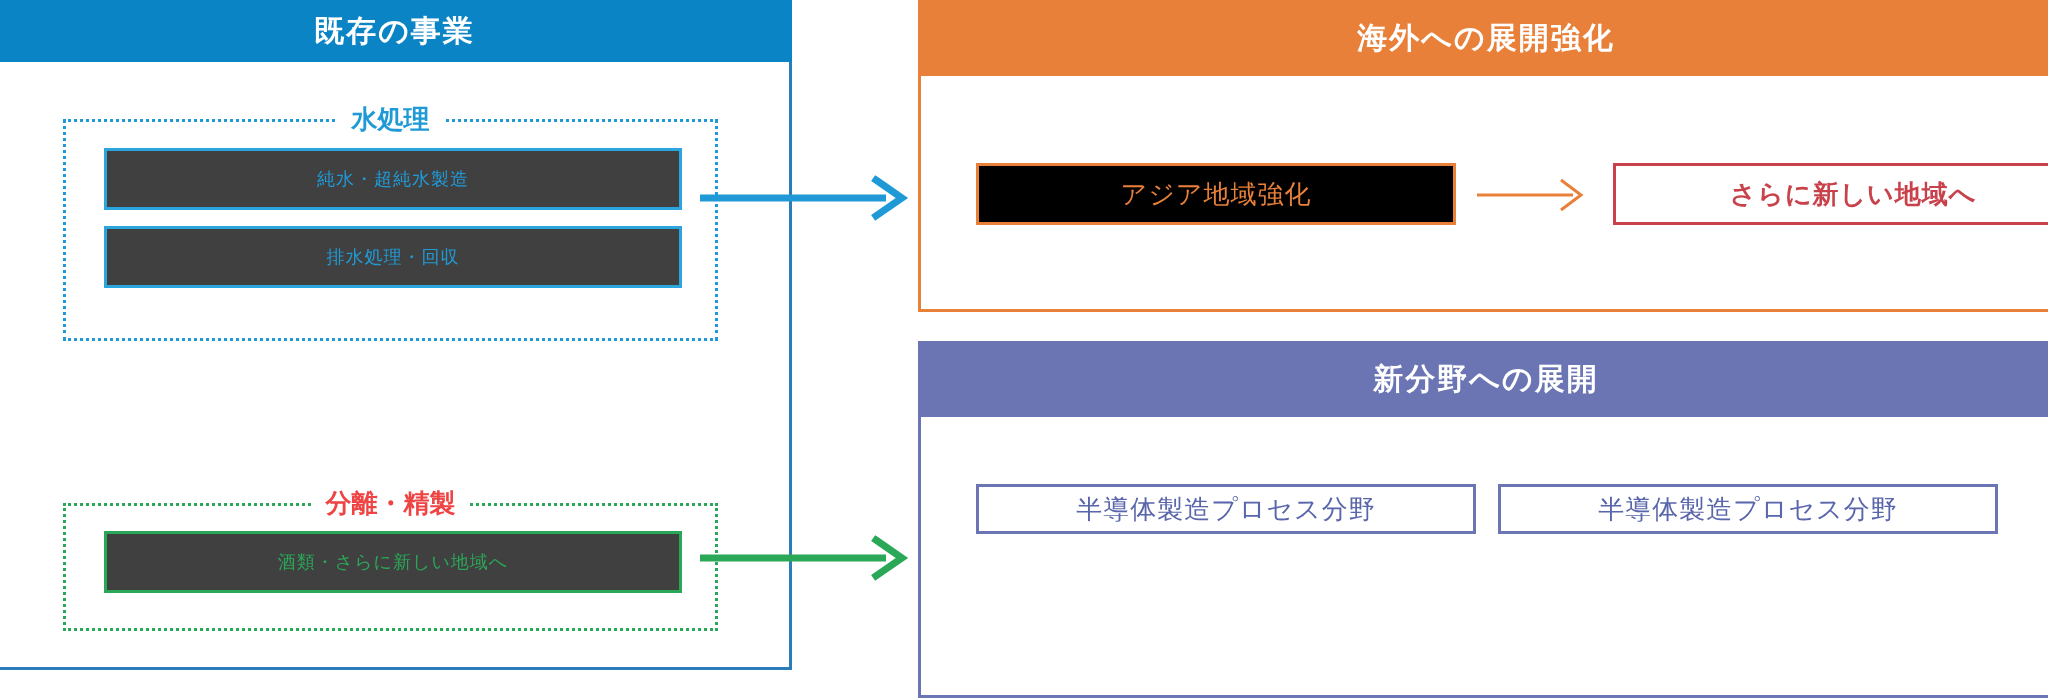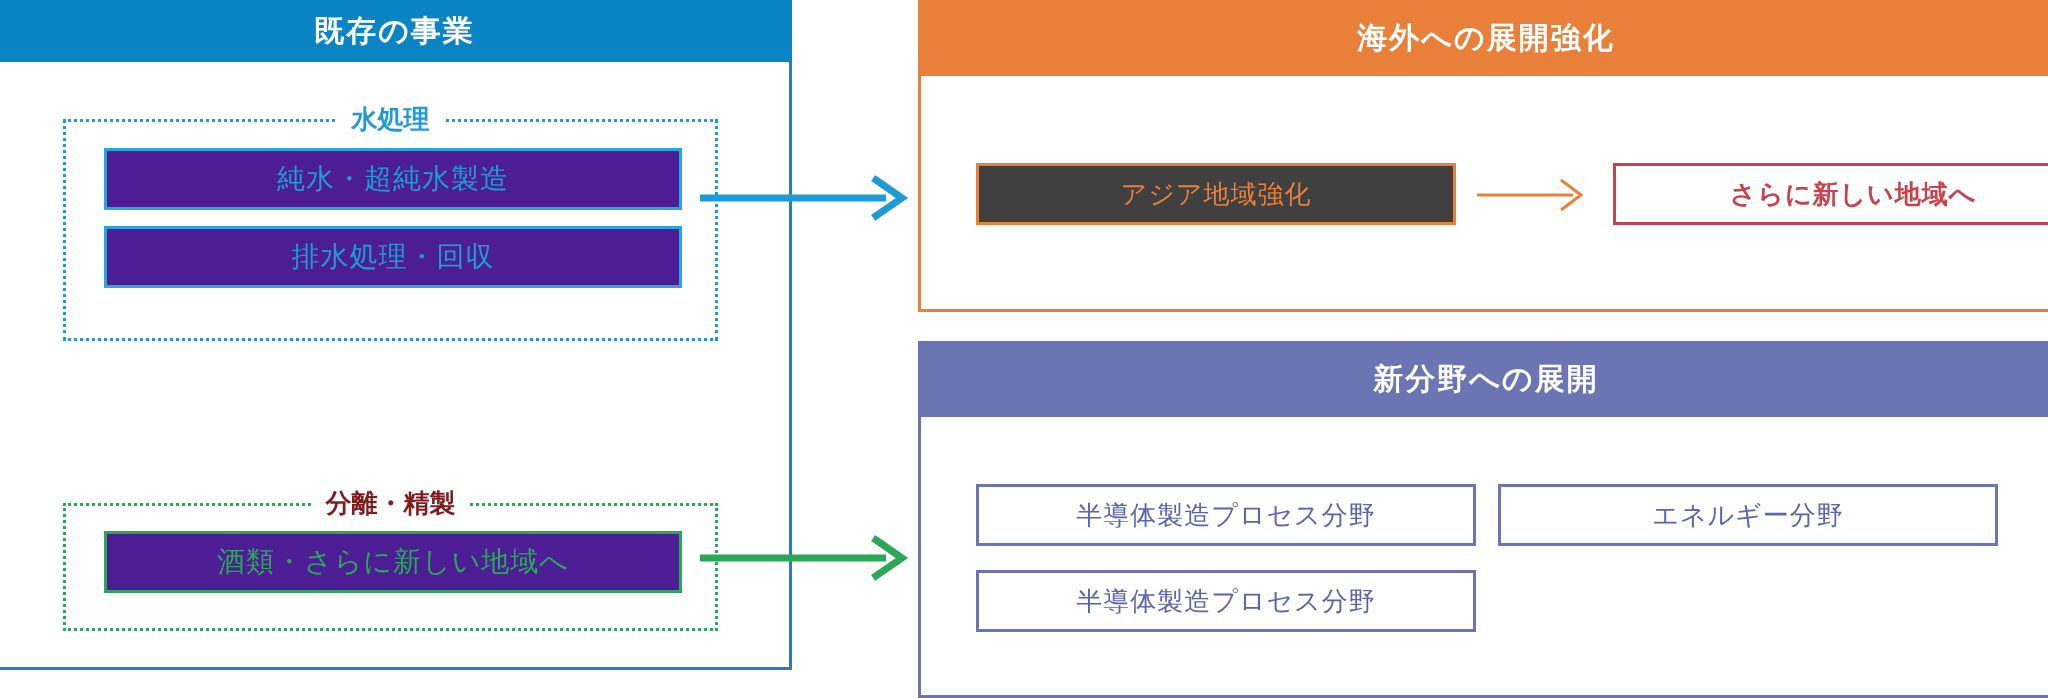--- a/index.html
+++ b/index.html
@@ -71,29 +71,29 @@
     left: 50%;
     transform: translateX(-50%);
     background: #ffffff;
     padding: 0 14px;
     font-size: 26px;
     font-weight: bold;
     white-space: nowrap;
     font-family: Liberation Serif, serif;
   }
   .group-label-water { color: #1f9ad6; }
-  .group-label-sep   { color: #7f1d1d; }
+  .group-label-sep   { color: #ef4444; }
 
   .item-box {
     position: absolute;
     display: flex;
     align-items: center;
     justify-content: center;
-    font-size: 28px;
-    background: #4c1d95;
+    font-size: 18px;
+    background: #404040;
     white-space: nowrap;
     letter-spacing: 1px;
   }
   .item-water {
     border: 3px solid #2aa5dd;
     color: #1f9ad6;
     left: 38px;
     width: 578px;
     height: 62px;
   }
@@ -151,21 +151,21 @@
     left: 55px;
     top: 160px;
     width: 480px;
     height: 62px;
     border: 3px solid #e8803a;
     color: #e8803a;
     font-size: 26px;
     display: flex;
     align-items: center;
     justify-content: center;
-    background: #404040;
+    background: #000000;
     letter-spacing: 1px;
   }
   .box-newregion {
     position: absolute;
     left: 692px;
     top: 160px;
     width: 480px;
     height: 62px;
     border: 3px solid #c9414a;
     color: #c9414a;
@@ -216,21 +216,21 @@
     position: absolute;
     left: 55px;
     top: 140px;
     width: 1022px;
     display: grid;
     grid-template-columns: 500px 500px;
     grid-column-gap: 22px;
     grid-row-gap: 24px;
   }
   .field-box {
-    height: 62px;
+    height: 50px;
     border: 3px solid #6b75b4;
     color: #5a66ab;
     font-size: 26px;
     display: flex;
     align-items: center;
     justify-content: center;
     background: #ffffff;
     letter-spacing: 1px;
     white-space: nowrap;
   }
@@ -282,18 +282,17 @@
     </div>
 
     <div class="box-newregion">さらに新しい地域へ</div>
   </div>
 
   <div class="panel-newfield">
     <div class="panel-newfield-header">新分野への展開</div>
 
     <div class="field-grid">
       <div class="field-box">半導体製造プロセス分野</div>
-      <div class="field-box">エネルギー分野</div>
       <div class="field-box">半導体製造プロセス分野</div>
     </div>
   </div>
 
 </div>
 
 </body></html>

